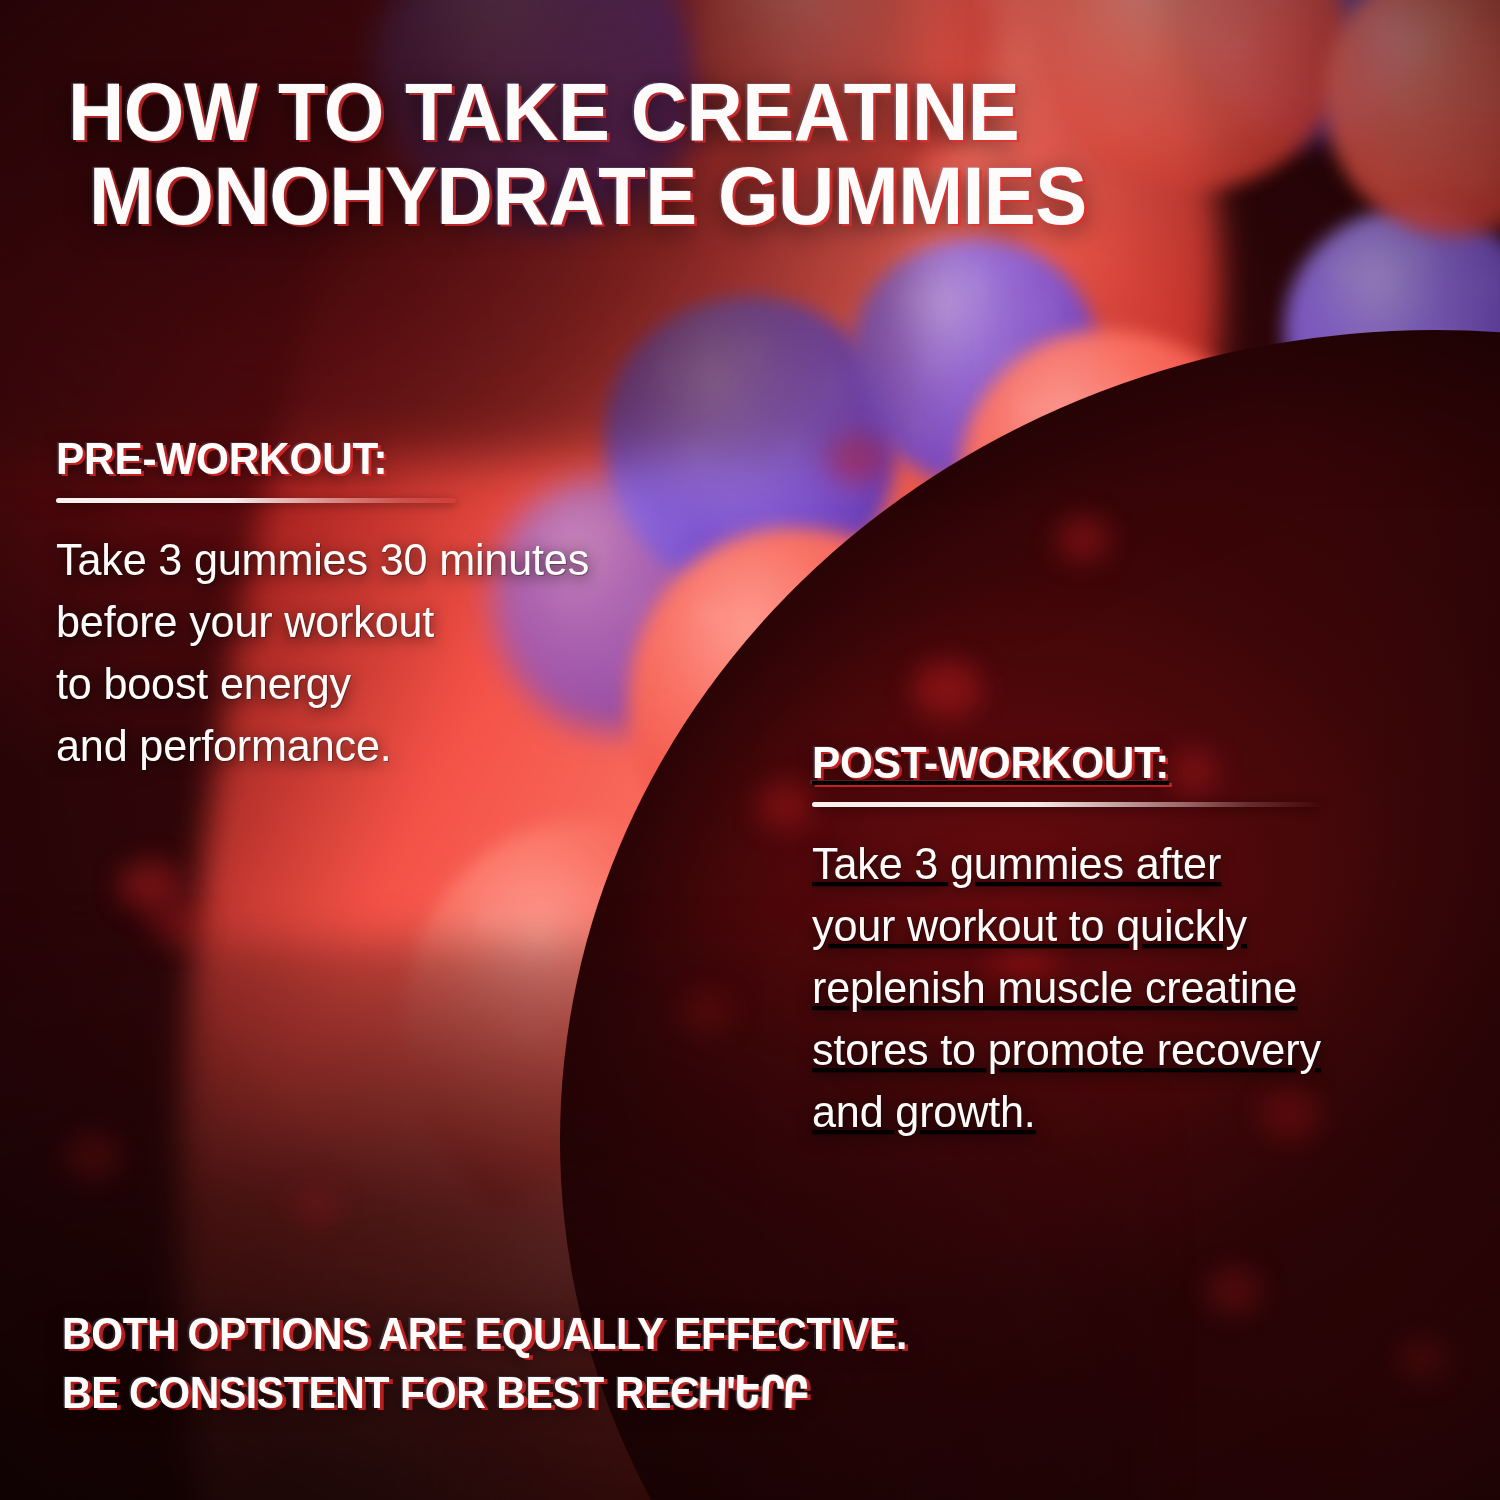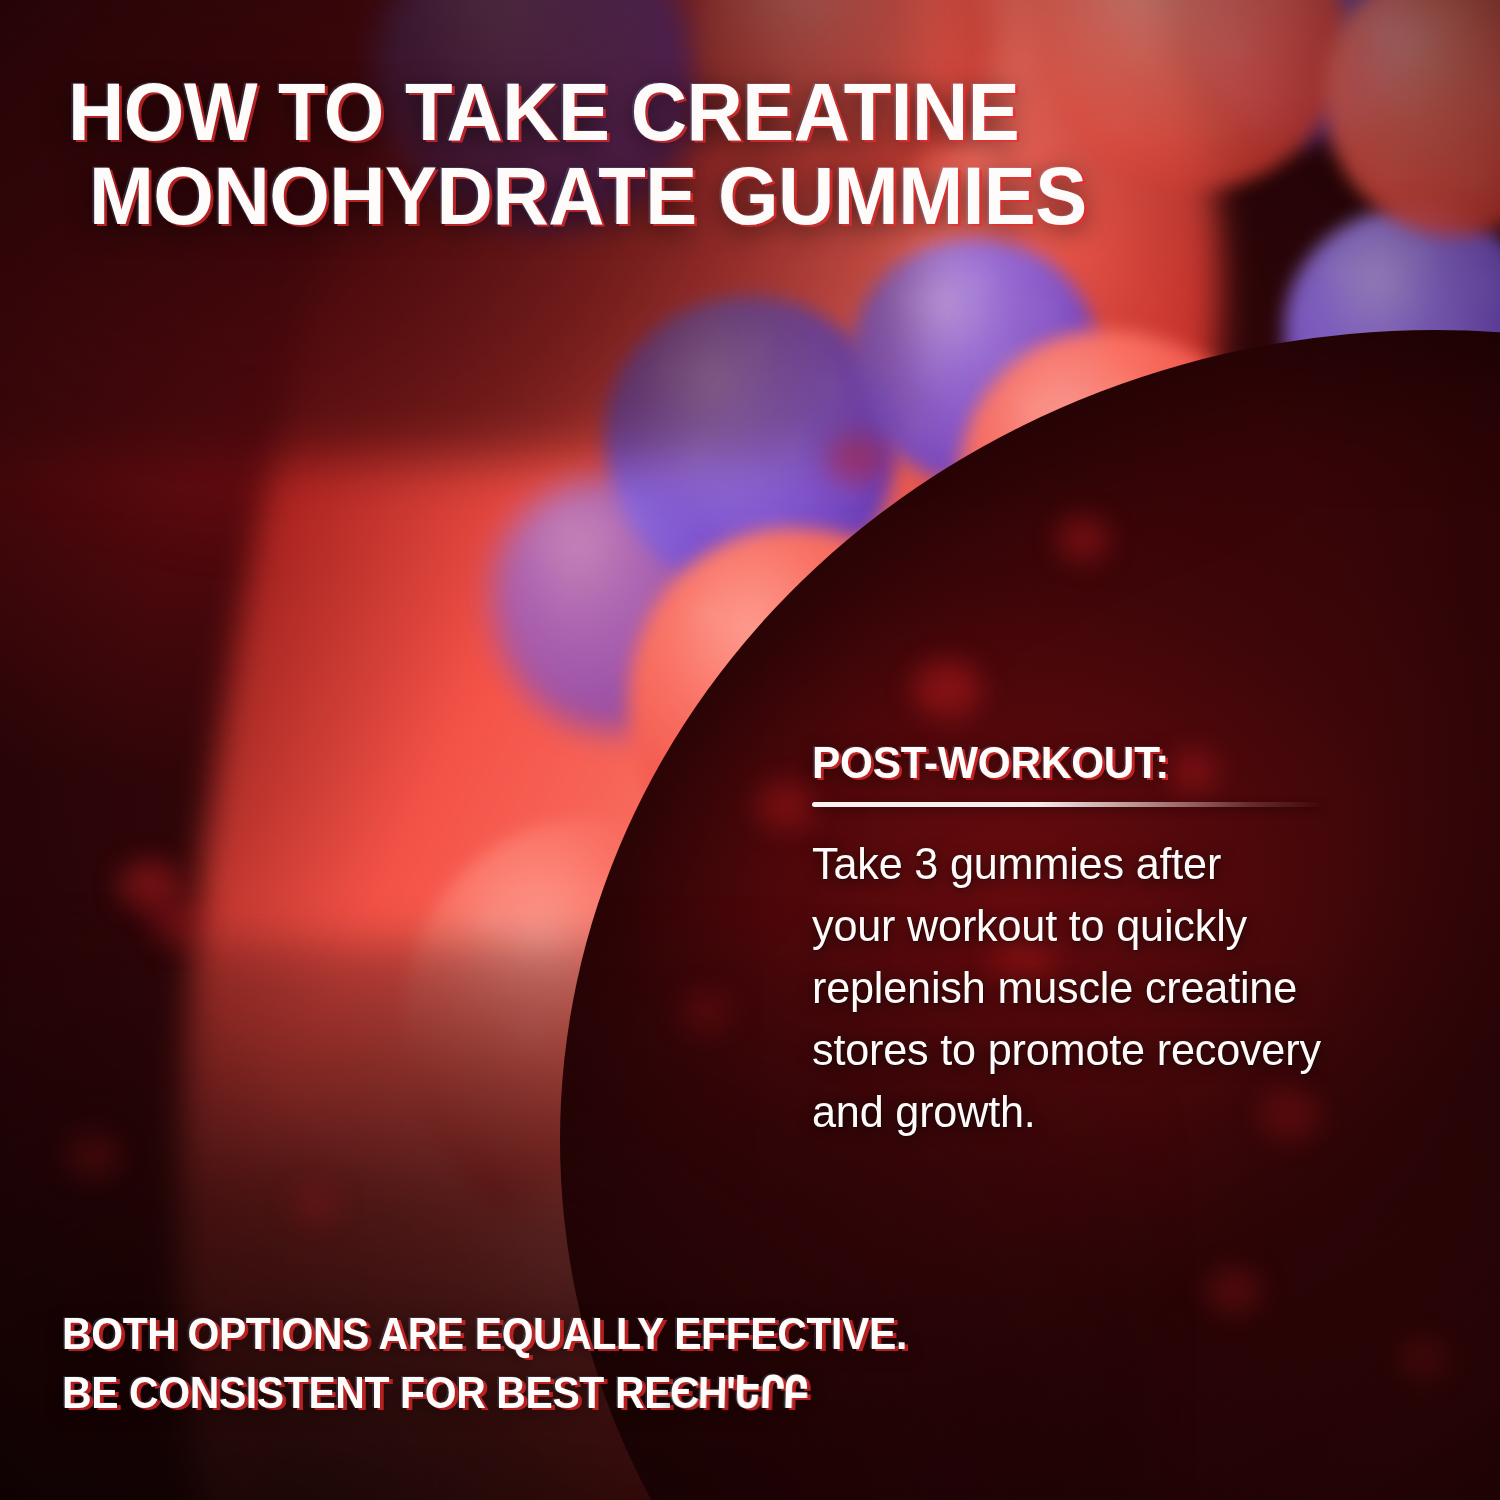--- a/index.html
+++ b/index.html
@@ -116,21 +116,21 @@
        3px 2px 0 rgba(232,44,44,.72),
       -2px -1px 0 rgba(120,190,255,.16),
        0 6px 26px rgba(0,0,0,.62);
     transform:scaleX(.95);transform-origin:left top;
   }
   .title .l2{display:block;padding-left:22px;}
 
   
   .section{position:absolute;}
   .sec-pre{left:56px;top:436px;width:740px;}
-  .sec-post{left:812px;top:740px;width:660px;}
+  .sec-post{left:812px;top:740px;width:660px;text-decoration:underline;}
 
   .sec-head{
     color:#fffdfb;
     font-size:45px;font-weight:bold;line-height:1;
     font-stretch:condensed;letter-spacing:-0.2px;text-transform:uppercase;
     text-shadow:
        3px 2px 0 rgba(228,40,40,.80),
       -2px -1px 0 rgba(150,200,255,.14),
        0 3px 16px rgba(0,0,0,.58);
     transform:scaleX(.94);transform-origin:left center;
@@ -261,20 +261,30 @@
 
   <div class="vignette"></div>
 
   <div class="content">
 
     <div class="title">
       <span>HOW TO TAKE CREATINE</span>
       <span class="l2">MONOHYDRATE GUMMIES</span>
     </div>
 
+    <div class="section sec-pre">
+      <div class="sec-head">PRE-WORKOUT:</div>
+      <div class="sec-rule w-pre"></div>
+      <div class="sec-body">
+        <span class="ln">Take 3 gummies 30 minutes</span>
+        <span class="ln">before your workout</span>
+        <span class="ln">to boost energy</span>
+        <span class="ln">and performance.</span>
+      </div>
+    </div>
 
     <div class="section sec-post">
       <div class="sec-head">POST-WORKOUT:</div>
       <div class="sec-rule w-post"></div>
       <div class="sec-body">
         <span class="ln">Take 3 gummies after</span>
         <span class="ln">your workout to quickly</span>
         <span class="ln">replenish muscle creatine</span>
         <span class="ln">stores to promote recovery</span>
         <span class="ln">and growth.</span>

